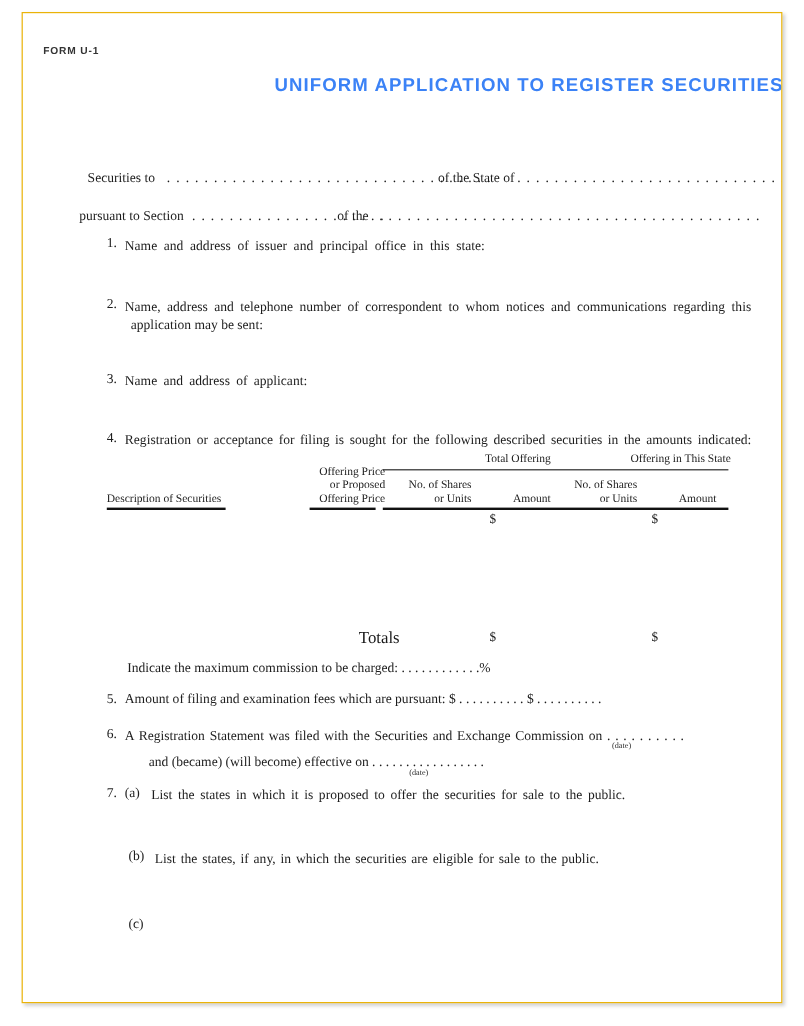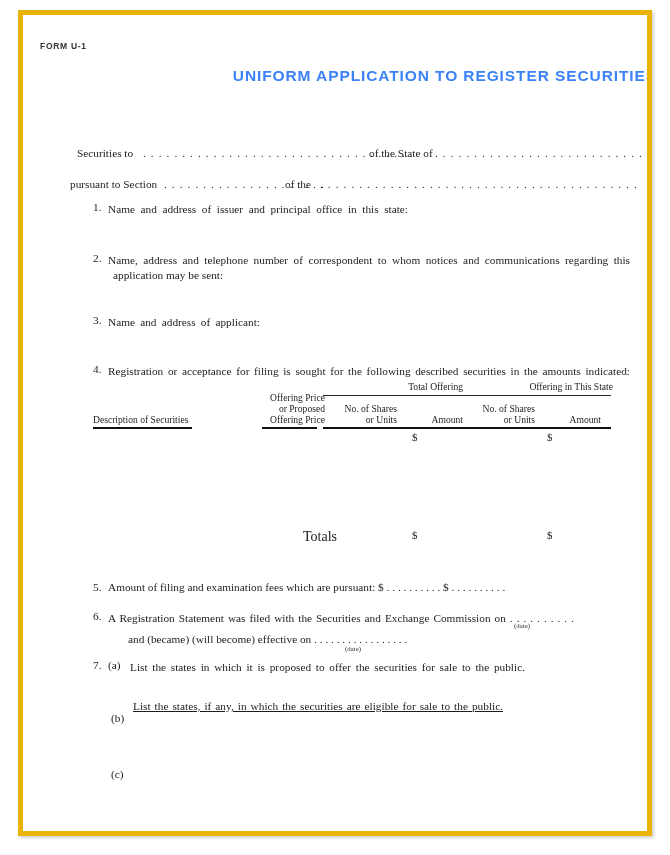--- a/index.html
+++ b/index.html
@@ -15,21 +15,21 @@
   }
 
   
   #page-sheet {
     position: absolute;
     left: 18px;
     top: 10px;
     width: 634px;
     height: 826px;
     background: #ffffff;
-    border: 5px solid #eab308;
+    border: 1px solid #eab308;
     box-shadow: 2px 2px 3px rgba(0,0,0,0.18);
     box-sizing: border-box;
     overflow: hidden;
   }
 
   .txt {
     position: absolute;
     color: #1a1a1a;
     white-space: nowrap;
   }
@@ -179,33 +179,34 @@
   <div class="rule rule-thick" style="left:239px; top:412px; width:55px;"></div>
   <div class="rule rule-thick" style="left:300px; top:412px; width:288px;"></div>
 
   <div class="money" style="left:389px; top:416px;">$</div>
   <div class="money" style="left:524px; top:416px;">$</div>
 
   <div class="txt" style="left:280px; top:514px; font-size:14px;">Totals</div>
   <div class="money" style="left:389px; top:514px;">$</div>
   <div class="money" style="left:524px; top:514px;">$</div>
 
+  <div class="txt body-line" style="left:87px; top:540px;">Indicate the maximum commission to be charged: . . . . . . . . . . . .%</div>
 
   <div class="num" style="left:70px; top:566px;">5.</div>
   <div class="txt body-line" style="left:85px; top:566px;">Amount of filing and examination fees which are pursuant: $ . . . . . . . . . . $ . . . . . . . . . .</div>
 
   <div class="num" style="left:70px; top:595px;">6.</div>
   <div class="justify-line" style="left:85px; top:595px; width:466px;">A Registration Statement was filed with the Securities and Exchange Commission on . . . . . . . . . .</div>
   <div class="tiny" style="left:477px; top:607px; width:44px;">(date)</div>
 
   <div class="txt body-line" style="left:105px; top:618px;">and (became) (will become) effective on . . . . . . . . . . . . . . . . .</div>
   <div class="tiny" style="left:308px; top:630px; width:44px;">(date)</div>
 
   <div class="num" style="left:70px; top:644px;">7.</div>
   <div class="num" style="left:85px; top:644px;">(a)</div>
   <div class="justify-line" style="left:107px; top:644px; width:395px;">List the states in which it is proposed to offer the securities for sale to the public.</div>
 
   <div class="num" style="left:88px; top:697px;">(b)</div>
-  <div class="justify-line" style="left:110px; top:683px; width:370px;text-decoration:underline;">List the states, if any, in which the securities are eligible for sale to the public.</div>
+  <div class="justify-line" style="left:110px; top:697px; width:370px;">List the states, if any, in which the securities are eligible for sale to the public.</div>
 
   <div class="num" style="left:88px; top:753px;">(c)</div>
 
 </div>
 
 </body></html>

